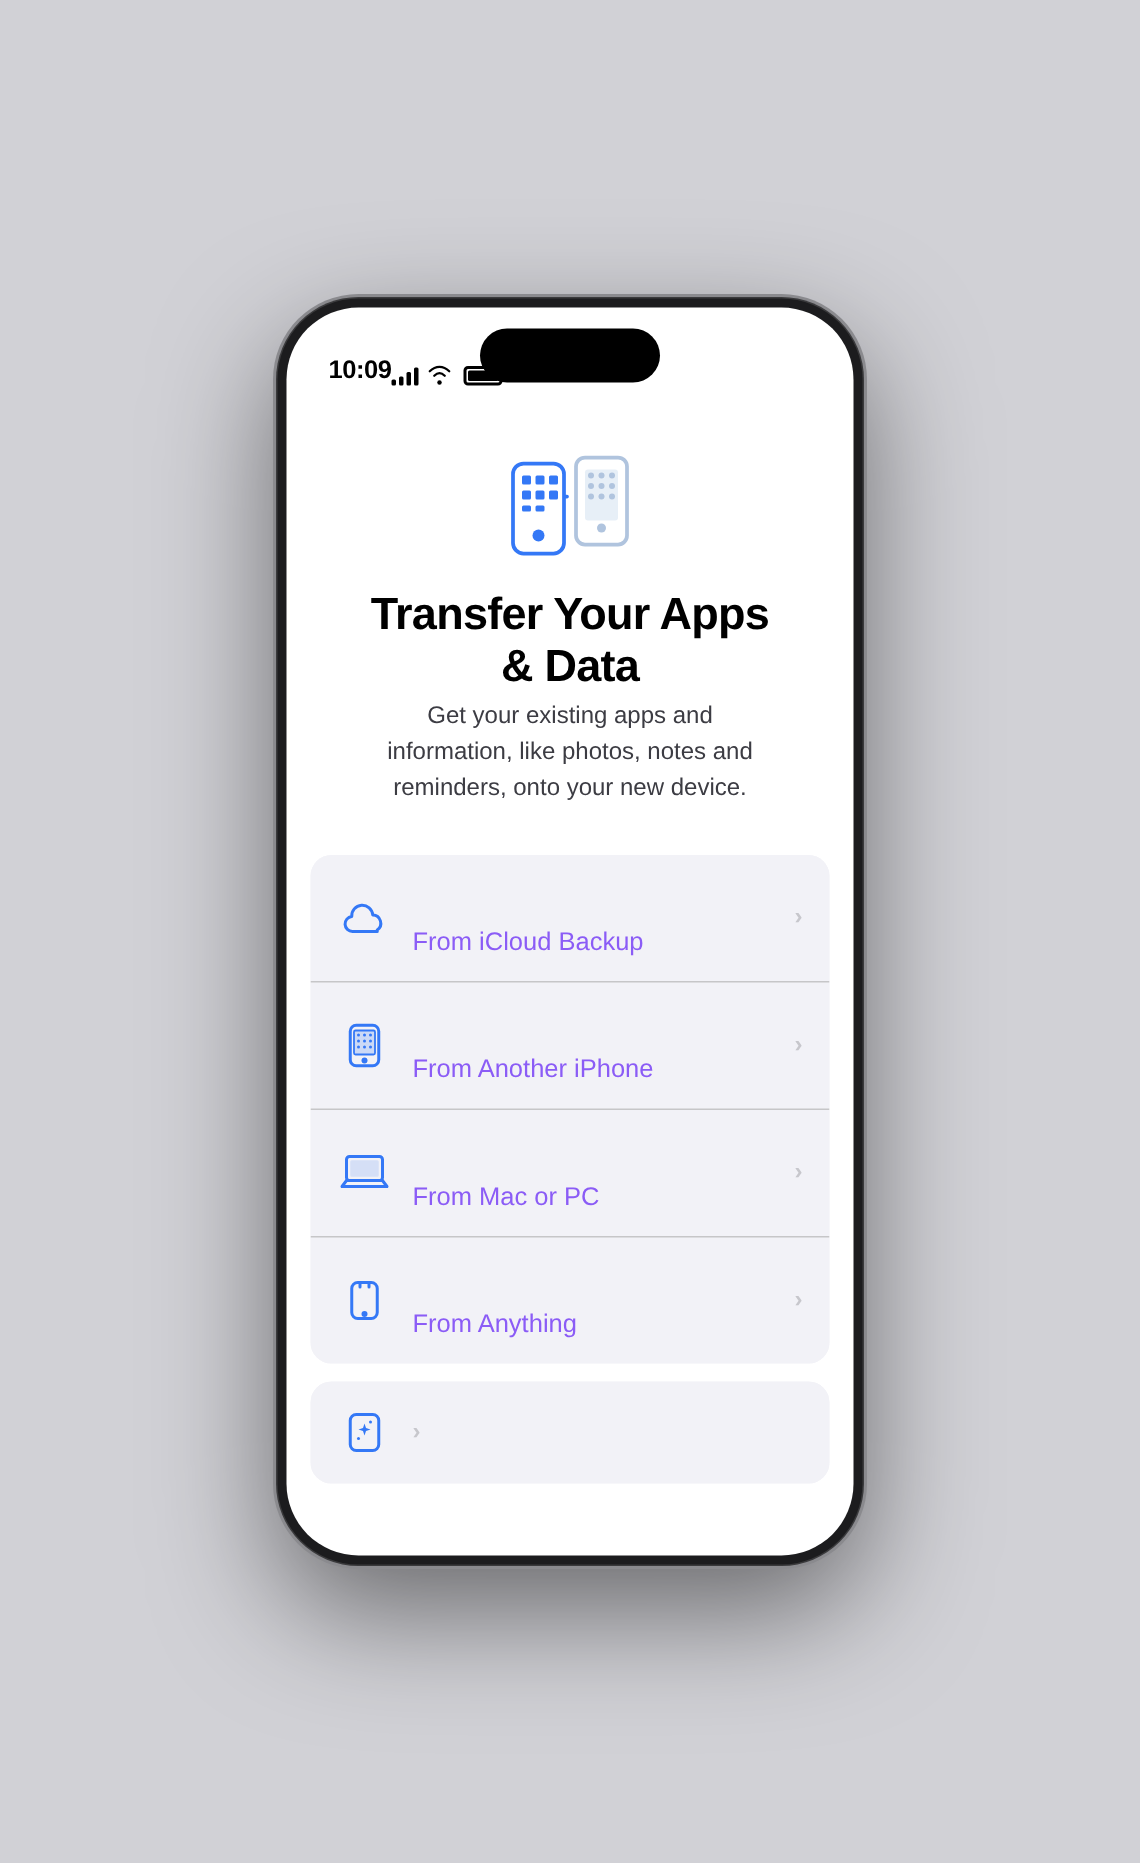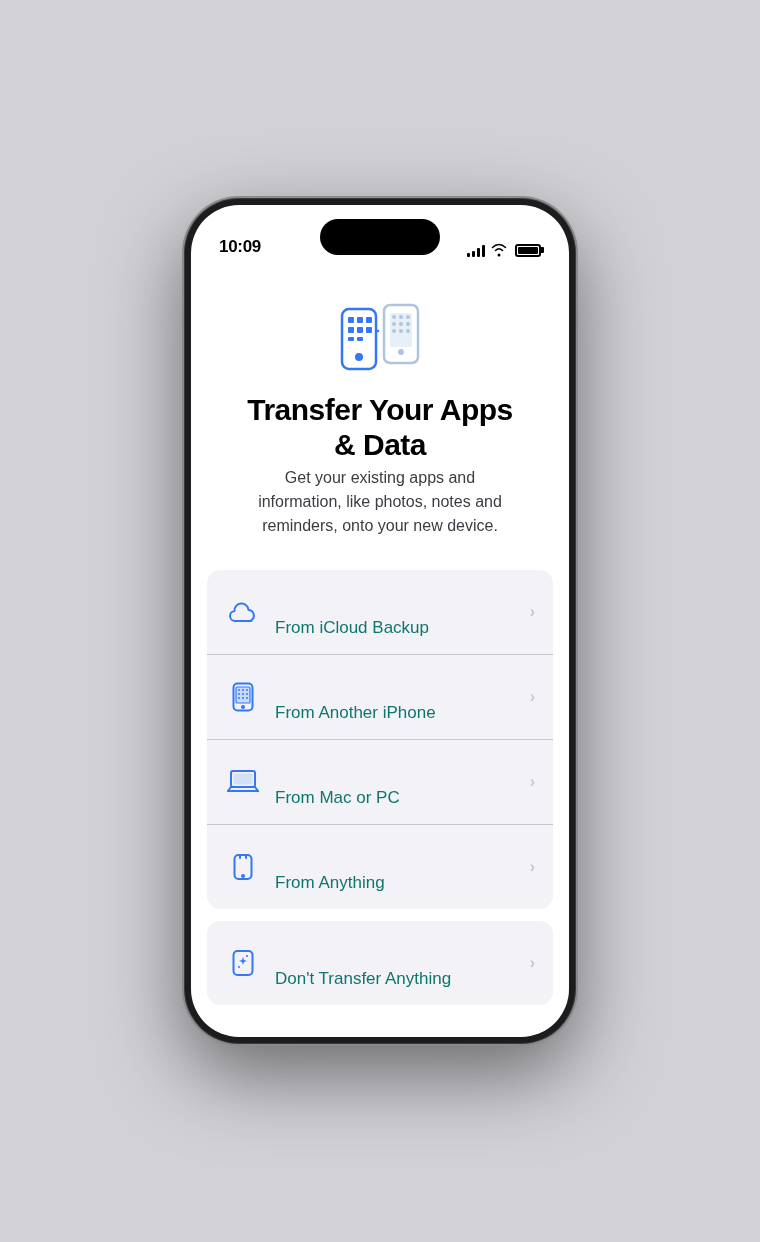--- a/index.html
+++ b/index.html
@@ -77,21 +77,20 @@
 
     
     .status-bar {
       position: absolute;
       top: 0;
       left: 0;
       right: 0;
       height: 60px;
       display: flex;
       align-items: flex-end;
-      justify-content: space-between;
       padding: 0 28px 8px;
       z-index: 5;
     }
 
     .status-time {
       font-size: 17px;
       font-weight: 600;
       color: #000;
       letter-spacing: -0.3px;
     }
@@ -220,21 +219,21 @@
       display: flex;
       align-items: center;
       justify-content: center;
       margin-right: 14px;
       flex-shrink: 0;
     }
 
     .option-label {
       flex: 1;
       font-size: 17px;
-      color: #0f766e;
+      color: #8b5cf6;
       font-weight: 400;
       margin-top: 32px;
     }
 
     .chevron {
       color: #c7c7cc;
       font-size: 16px;
       font-weight: 600;
     }
 
@@ -382,21 +381,20 @@
       <div class="dont-transfer-container">
         <div class="option-item">
           <div class="option-icon">
             <svg width="22" height="30" viewBox="0 0 22 30" fill="none">
               <rect x="1.5" y="3" width="19" height="24" rx="4" stroke="#3478f6" stroke-width="2"></rect>
               <path d="M11 9 L12 12 L15 13 L12 14 L11 17 L10 14 L7 13 L10 12 Z" fill="#3478f6"></path>
               <circle cx="7" cy="19" r="1" fill="#3478f6"></circle>
               <circle cx="15" cy="8" r="1" fill="#3478f6"></circle>
             </svg>
           </div>
-          <span class="option-label">Don't Transfer Anything</span>
           <span class="chevron">›</span>
         </div>
       </div>
 
     </div>
 
   </div>
 </div>
 
 </body></html>

